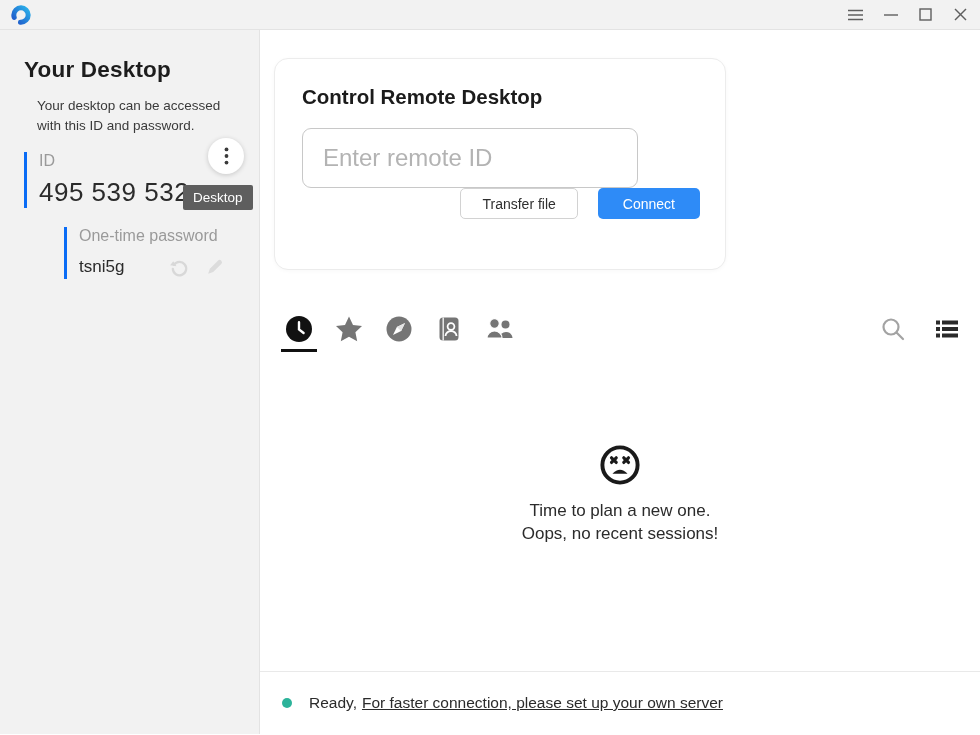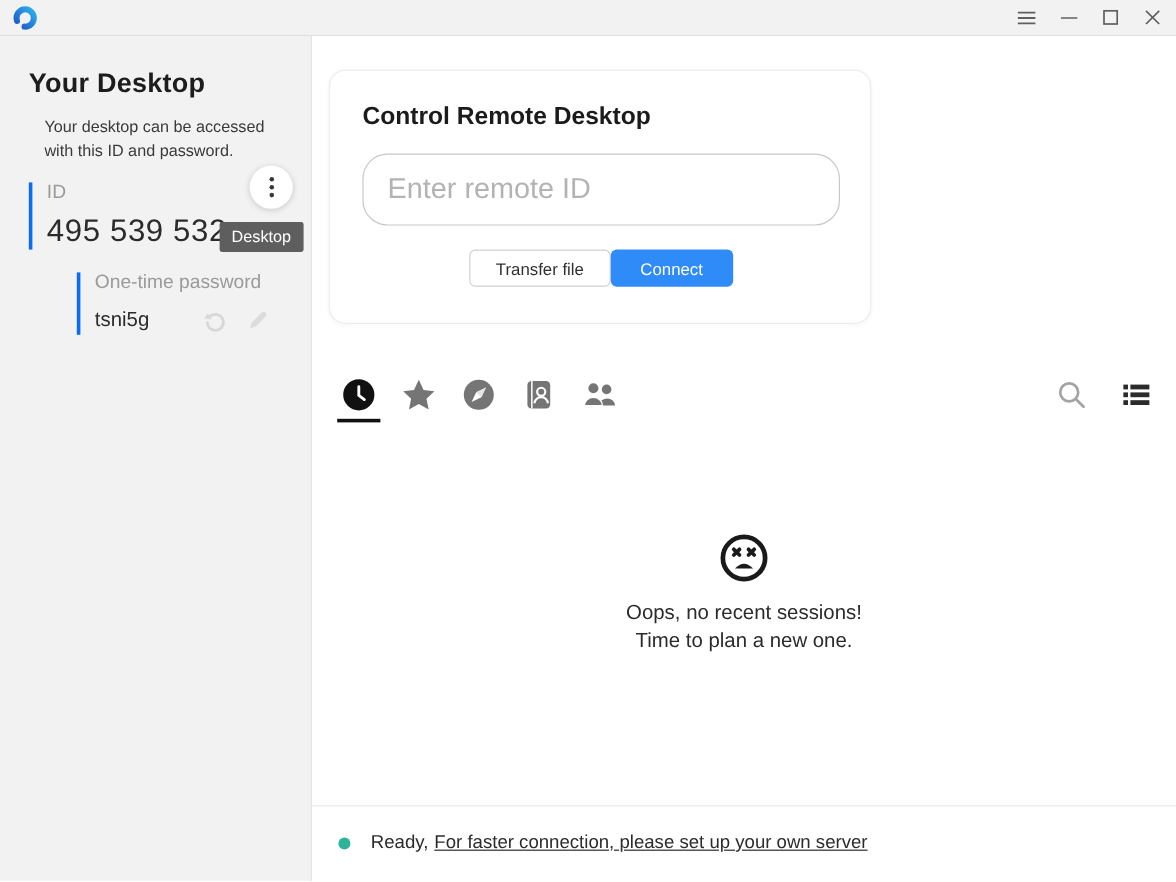--- a/index.html
+++ b/index.html
@@ -36,25 +36,25 @@
                background:#fff; border-radius:50%; border:none; cursor:pointer;
                box-shadow:0 1px 5px rgba(0,0,0,.18); display:flex; align-items:center; justify-content:center; }
   .tooltip { position:absolute; left:183px; top:155px; background:#5e5e5e; color:#fff;
              font-size:13.5px; padding:5px 10px; border-radius:2px; white-space:nowrap; z-index:5; }
 
   
   .card { margin:28px 0 0 14px; width:452px; height:212px; background:#fff;
           border:1px solid #ececec; border-radius:14px; padding:26px 27px 0 27px;
           box-shadow:0 1px 4px rgba(0,0,0,.03); }
   .card-title { font-size:20.5px; font-weight:700; color:#1b1b1b; }
-  .remote-input { margin-top:19px; width:398px; height:60px; border:1px solid #c8c8c8;
-                  border-radius:21px; font-size:24px; padding:0 20px; color:#0f766e; outline:none;
+  .remote-input { margin-top:19px; width:336px; height:60px; border:1px solid #c8c8c8;
+                  border-radius:9px; font-size:24px; padding:0 20px; color:#0f766e; outline:none;
                   font-family:"Liberation Sans", sans-serif; }
   .remote-input::placeholder { color:#b3b3b3; }
-  .btn-row { margin-top:20px; width:398px; display:flex; justify-content:center; }
+  .btn-row { width:398px; display:flex; justify-content:flex-end; gap:20px; }
   .btn { height:31px; font-size:14px; border-radius:5px; cursor:pointer;
          font-family:"Liberation Sans", sans-serif; }
   .btn-transfer { background:#fff; border:1px solid #d2d2d2; color:#2f2f2f; padding:0 21px; }
   .btn-connect { background:#2e8bf7; border:none; color:#fff; padding:0 25px; }
 
   
   .tabbar { margin-top:41px; display:flex; align-items:center; padding:0 22px 0 25px; height:36px; }
   .tab { width:28px; height:28px; margin-right:22px; position:relative; cursor:pointer; }
   .tab svg { display:block; }
   .tab-underline { position:absolute; left:-4px; bottom:-9px; width:36px; height:3px; background:#111; }
@@ -224,22 +224,22 @@
       <svg class="empty-icon" width="44" height="44" viewBox="0 0 28 28">
         <circle cx="14" cy="14" r="11.2" fill="none" stroke="#1a1a1a" stroke-width="2.5"></circle>
         <g stroke="#1a1a1a" stroke-width="2" stroke-linecap="round">
           <line x1="8.6" y1="9.4" x2="11.6" y2="12.4"></line>
             <line x1="11.6" y1="9.4" x2="8.6" y2="12.4"></line>
           <line x1="16.4" y1="9.4" x2="19.4" y2="12.4"></line>
             <line x1="19.4" y1="9.4" x2="16.4" y2="12.4"></line>
         </g>
         <path d="M9.2 19.6 Q14 14.6 18.8 19.6 Z" fill="#1a1a1a"></path>
       </svg>
+      <div class="empty-text">Time to plan a new one.</div>
       <div class="empty-text">Oops, no recent sessions!</div>
-      <div class="empty-text">Time to plan a new one.</div>
     </div>
 
     <div class="statusbar">
       <span class="status-dot"></span>
       <span class="status-text">Ready,</span>
       <span class="status-link">For faster connection, please set up your own server</span>
     </div>
 
   </div>
 </div>

